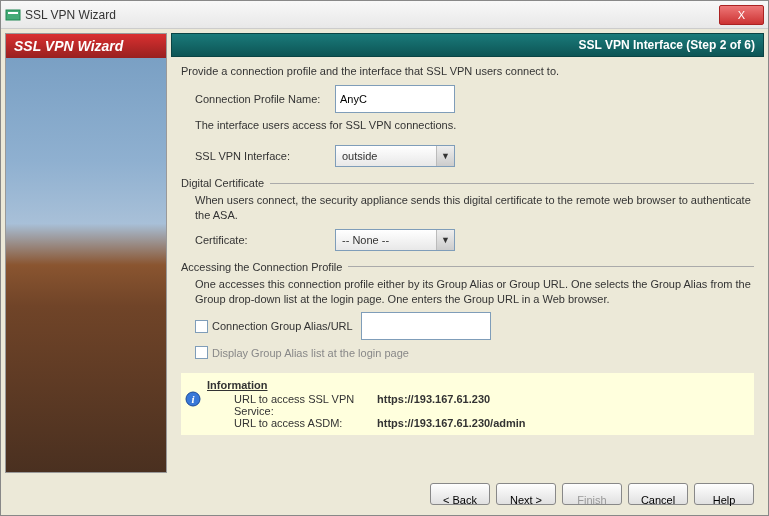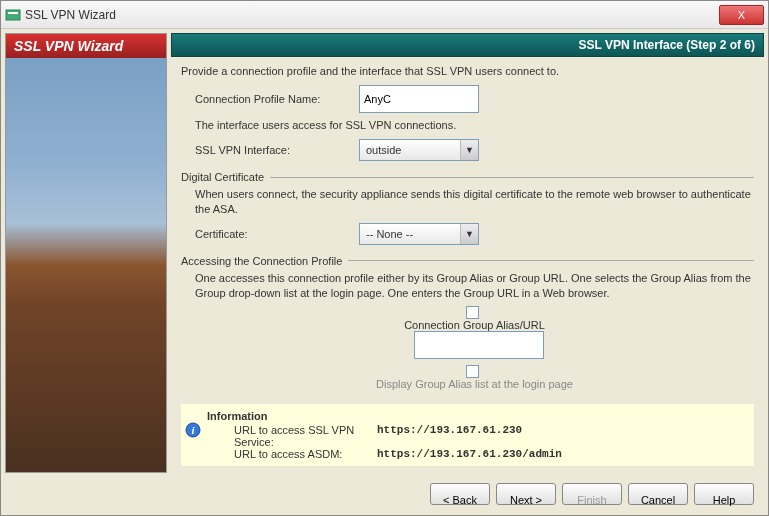--- a/index.html
+++ b/index.html
@@ -90,36 +90,35 @@
   flex: 1;
   padding: 8px 10px 4px 10px;
   color: #333;
   overflow: auto;
 }
 .intro { margin-bottom: 8px; }
 .form-row {
   display: flex;
   align-items: center;
   margin: 4px 0 4px 14px;
-  gap: 24px;
 }
 .form-label {
   width: 140px;
 }
 .text-input {
   border: 1px solid #7f9db9;
   background: #fff;
   padding: 2px 4px;
   width: 120px;
   height: 28px;
   font-family: inherit;
   font-size: 11px;
 }
 .note {
-  margin: 6px 0 8px 14px;
+  margin: 6px 0 14px 14px;
 }
 .dropdown {
   display: inline-flex;
   align-items: center;
   border: 1px solid #7f9db9;
   background: linear-gradient(to bottom, #fff, #e8e8e8);
   height: 22px;
   width: 120px;
 }
 .dropdown-text {
@@ -152,45 +151,44 @@
   margin-left: 6px;
 }
 .fieldset-body {
   margin: 4px 0 0 14px;
 }
 .desc { margin-bottom: 6px; line-height: 1.35; }
 .checkbox-row {
   display: flex;
   align-items: center;
   margin: 6px 0;
-  flex-direction: column;
 }
 .checkbox {
   width: 13px; height: 13px;
   border: 1px solid #7f9db9;
   background: #fff;
   margin-right: 4px;
 }
 .disabled { color: #888; }
 .info-box {
   background: #ffffdd;
   border: none;
   padding: 6px 8px 6px 26px;
   margin-top: 14px;
   position: relative;
 }
 .info-icon-wrap {
   position: absolute;
   left: 4px; top: 18px;
   width: 16px; height: 16px;
 }
-.info-title { font-weight: bold; margin-bottom: 2px; }
+.info-title { font-weight: bold; margin-bottom: 2px; text-decoration: underline; }
 .info-line { display: flex; }
 .info-label { width: 170px; padding-left: 27px; }
-.info-value { font-weight: bold; font-family: Liberation Mono, monospace; }
+.info-value { font-weight: bold; }
 .button-bar {
   display: flex;
   justify-content: flex-end;
   gap: 6px;
   padding: 6px 10px;
 }
 .btn {
   min-width: 60px;
   height: 22px;
   border: 1px solid #888;

